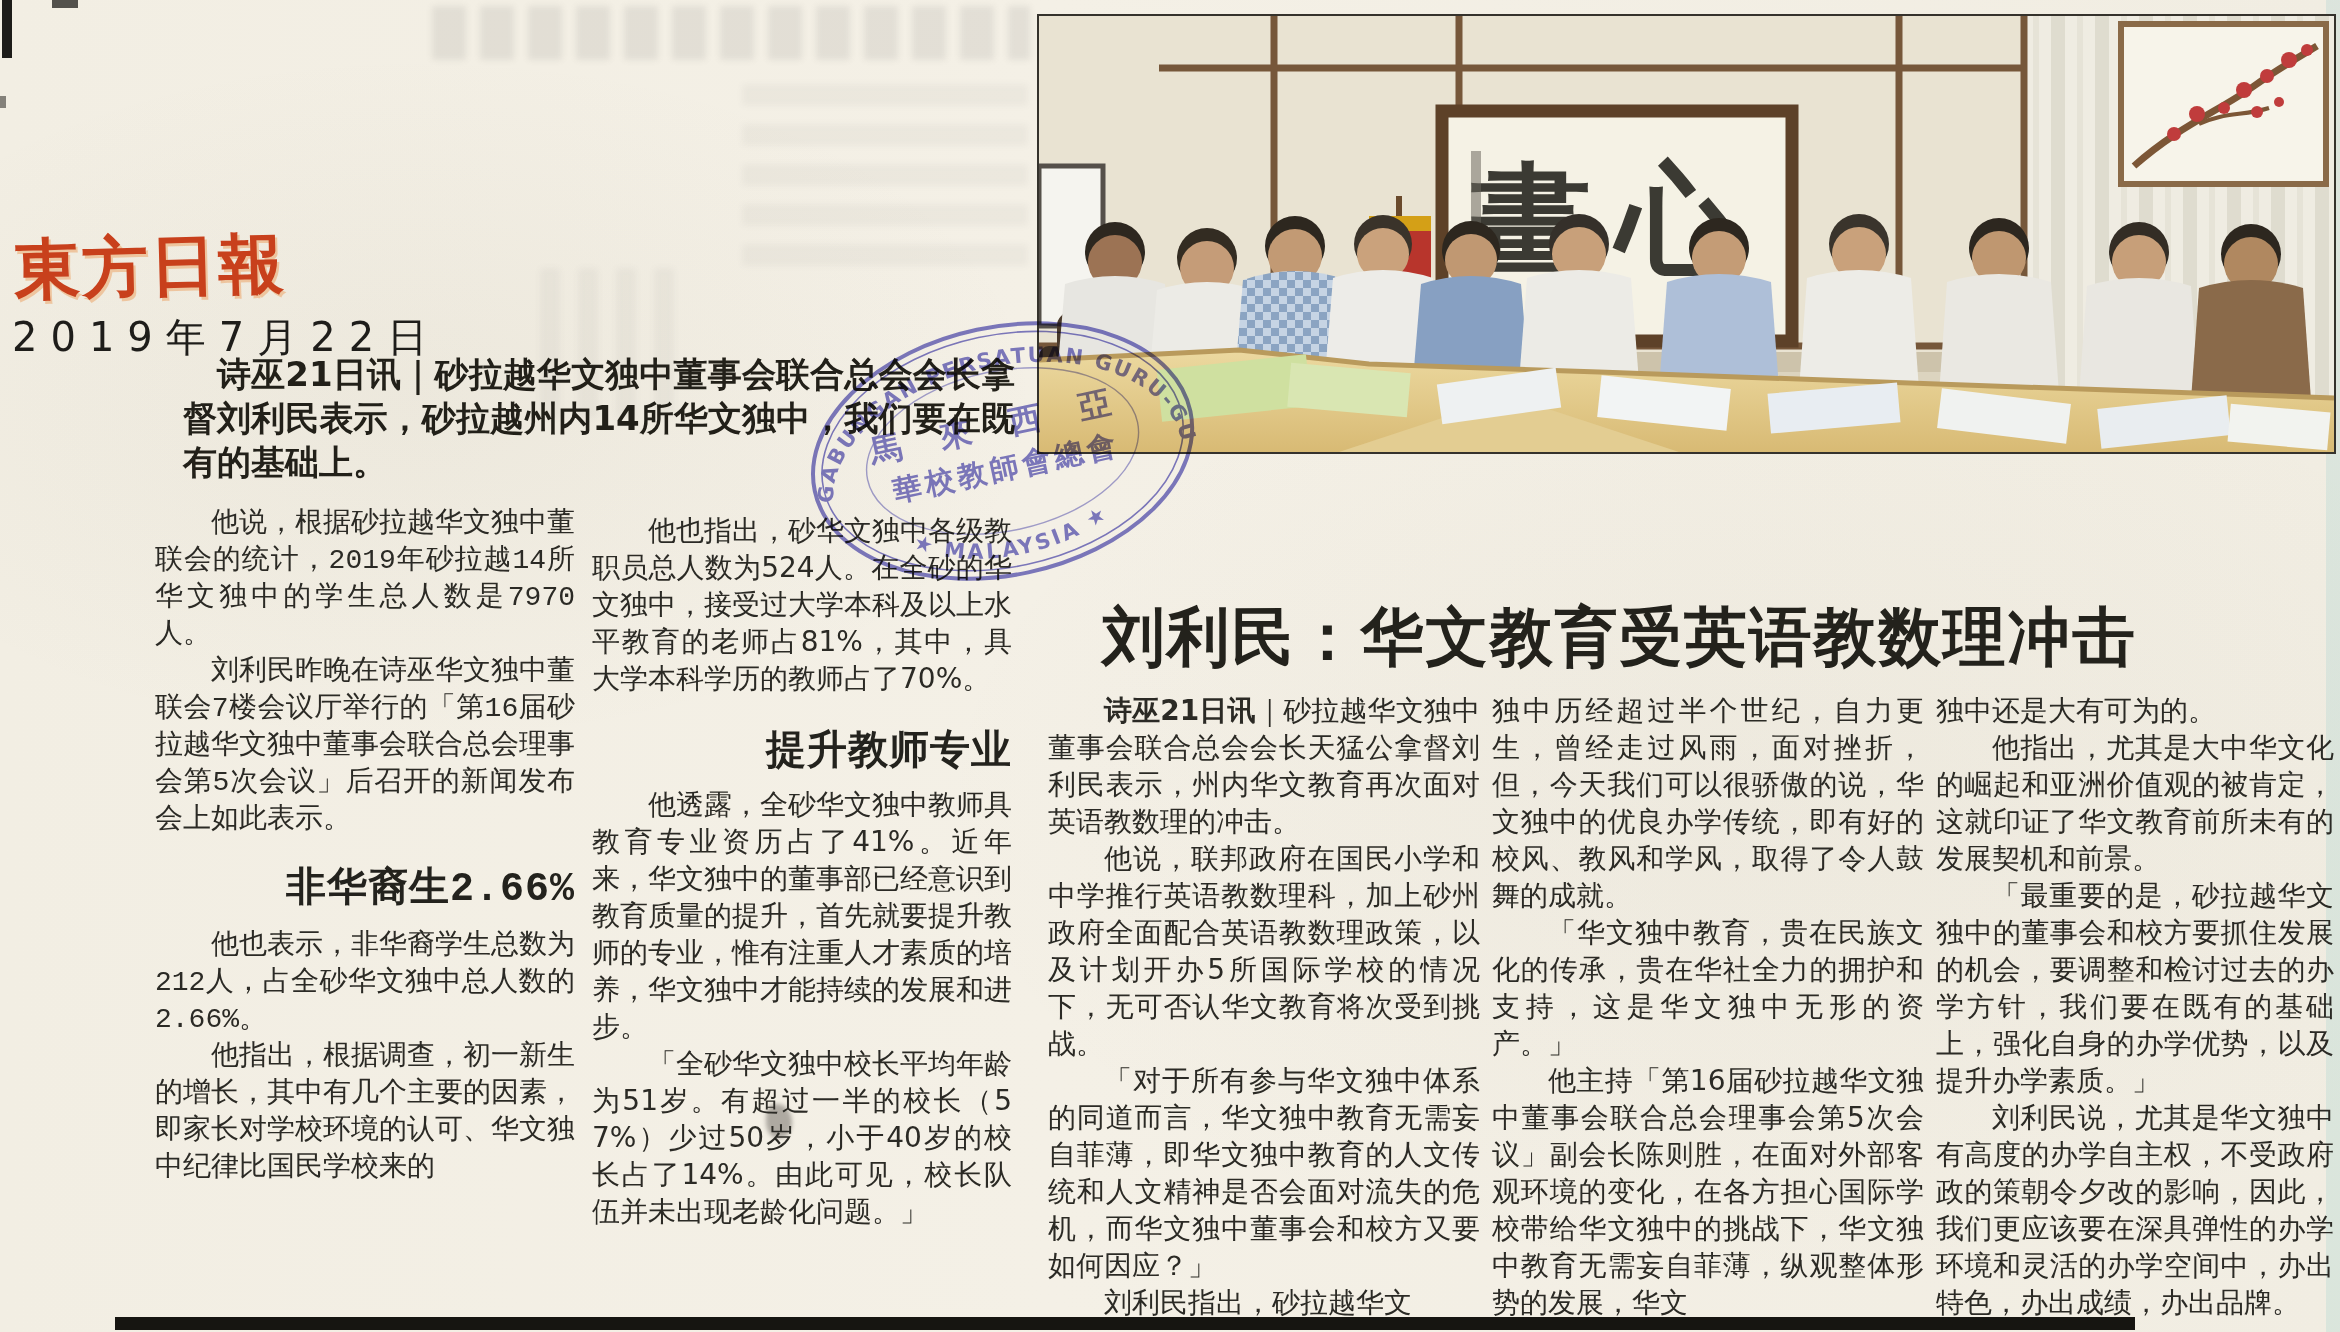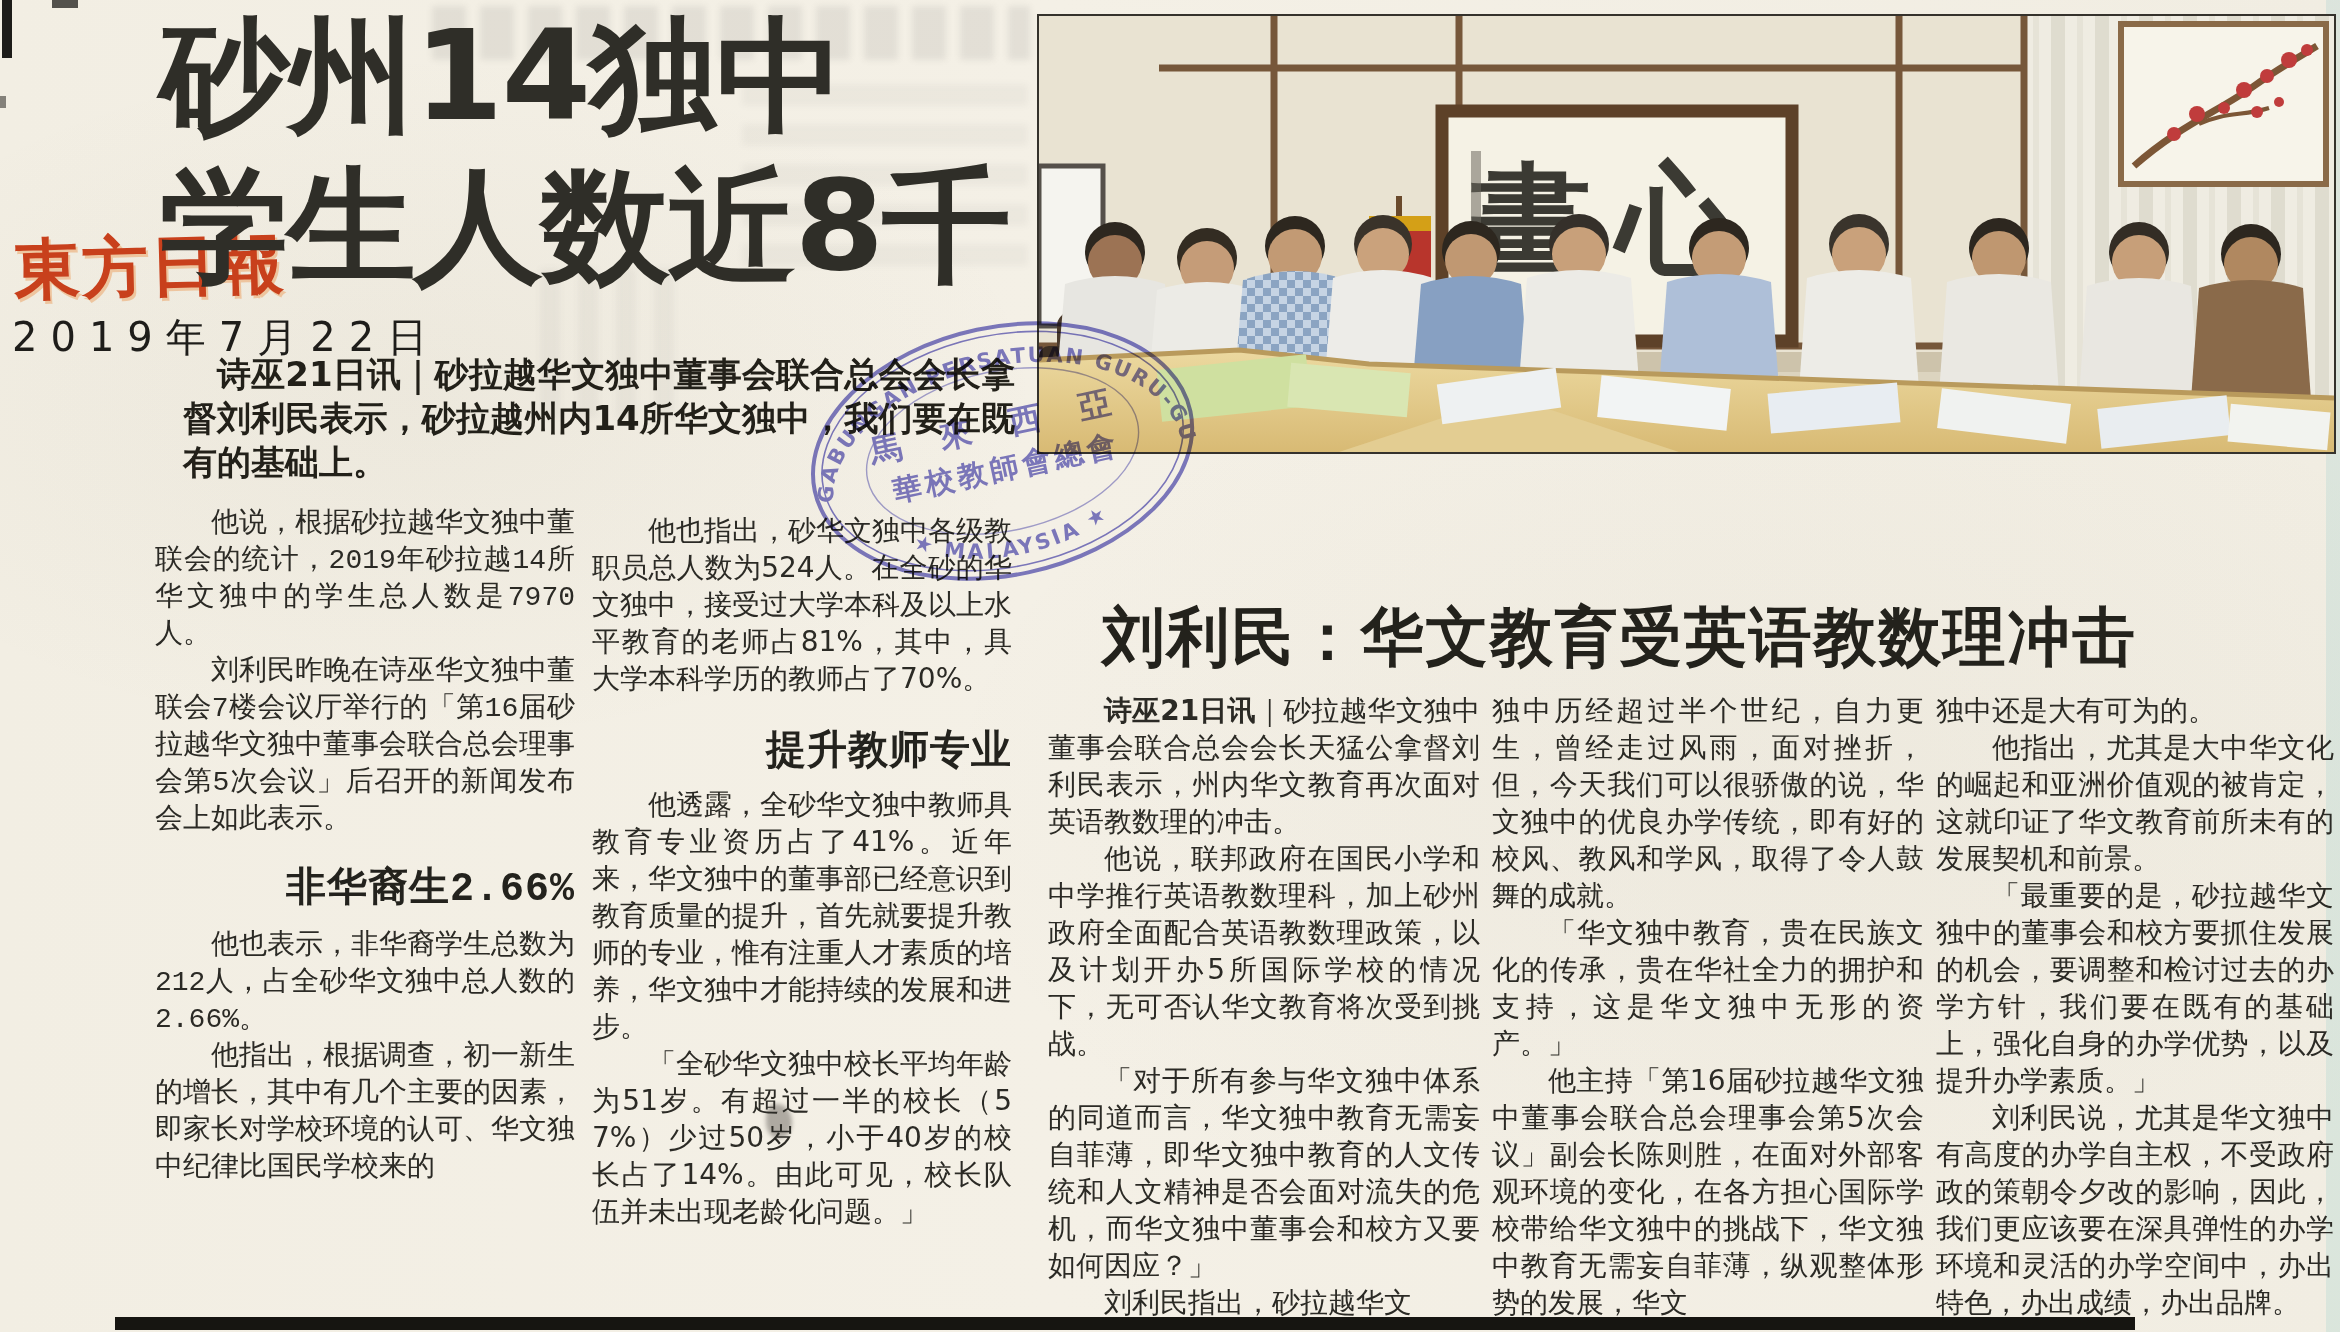--- a/index.html
+++ b/index.html
@@ -104,24 +104,20 @@
   <div class="abs edge-c"></div>
   <div class="abs right-strip"></div>
   <div class="abs ghost ghost1"></div>
   <div class="abs ghost ghost2"></div>
   <div class="abs ghost ghost3"></div>
   <div class="abs smudge"></div>
 
   <div class="abs logo">東方日報</div>
   <div class="abs date">2019年7月22日</div>
 
-  <div class="abs headline">
-    <div class="hl">砂州14独中</div>
-    <div class="hl hl2">学生人数近8千</div>
-  </div>
 
   <div class="abs lead">诗巫21日讯｜砂拉越华文独中董事会联合总会会长拿督刘利民表示，砂拉越州内14所华文独中，我们要在既有的基础上。</div>
 
   <div class="abs col c1">
     <p>他说，根据砂拉越华文独中董联会的统计，2019年砂拉越14所华文独中的学生总人数是7970人。</p>
     <p>刘利民昨晚在诗巫华文独中董联会7楼会议厅举行的「第16届砂拉越华文独中董事会联合总会理事会第5次会议」后召开的新闻发布会上如此表示。</p>
     <div class="subhead">非华裔生2.66%</div>
     <p>他也表示，非华裔学生总数为212人，占全砂华文独中总人数的2.66%。</p>
     <p>他指出，根据调查，初一新生的增长，其中有几个主要的因素，即家长对学校环境的认可、华文独中纪律比国民学校来的</p>
   </div>

